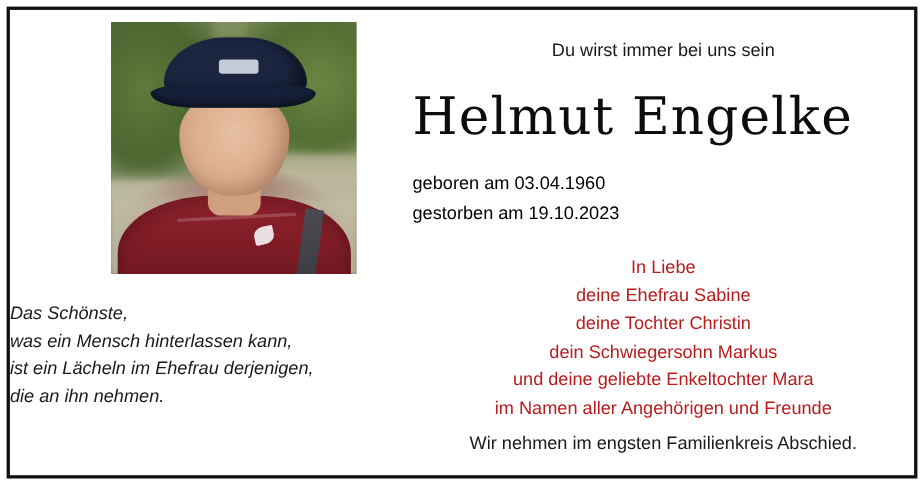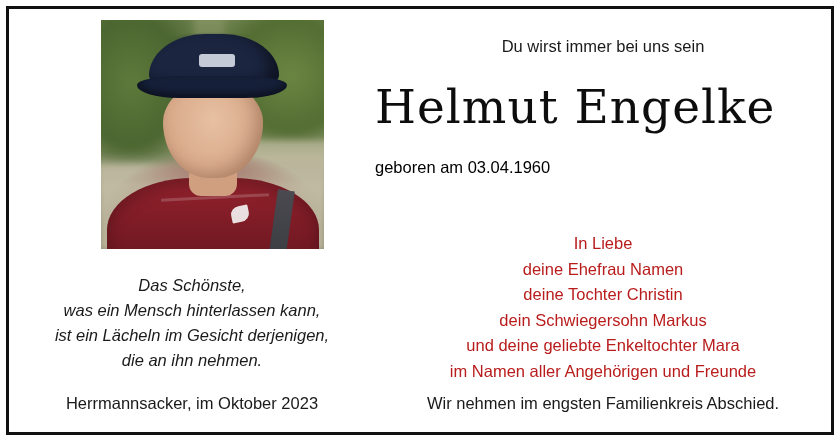--- a/index.html
+++ b/index.html
@@ -183,21 +183,20 @@
     background: linear-gradient(180deg, #4a4a50 0%, #3b3b42 100%);
     transform: rotate(8deg);
   }
 
   
   .verse {
     position: absolute;
     left: 0;
     right: 0;
     top: 264px;
-    text-align: center;
     font-style: italic;
     font-size: 16.5px;
     line-height: 25px;
     color: #1a1a1a;
   }
   .place-date {
     position: absolute;
     left: 0;
     right: 0;
     top: 385px;
@@ -281,41 +280,41 @@
           <div class="face"></div>
           <div class="cap"></div>
           <div class="brim"></div>
           <div class="cap-logo"></div>
         </div>
       </div>
 
       <div class="verse">
         <span class="line">Das Schönste,</span>
         <span class="line">was ein Mensch hinterlassen kann,</span>
-        <span class="line">ist ein Lächeln im Gesicht derjenigen,</span>
+        <span class="line">ist ein Lächeln im Ehefrau derjenigen,</span>
         <span class="line">die an ihn nehmen.</span>
       </div>
 
-      <div class="place-date">Herrmannsacker, im Oktober 2023</div>
 
     </div>
 
     <div class="right-col">
 
       <div class="lead">Du wirst immer bei uns sein</div>
 
       <div class="name">Helmut Engelke</div>
 
       <div class="dates">
         <span class="line">geboren am 03.04.1960</span>
+        <span class="line">gestorben am 19.10.2023</span>
       </div>
 
       <div class="family">
         <span class="line">In Liebe</span>
-        <span class="line">deine Ehefrau Namen</span>
+        <span class="line">deine Ehefrau Sabine</span>
         <span class="line">deine Tochter Christin</span>
         <span class="line">dein Schwiegersohn Markus</span>
         <span class="line">und deine geliebte Enkeltochter Mara</span>
         <span class="line">im Namen aller Angehörigen und Freunde</span>
       </div>
 
       <div class="closing">Wir nehmen im engsten Familienkreis Abschied.</div>
 
     </div>
 

